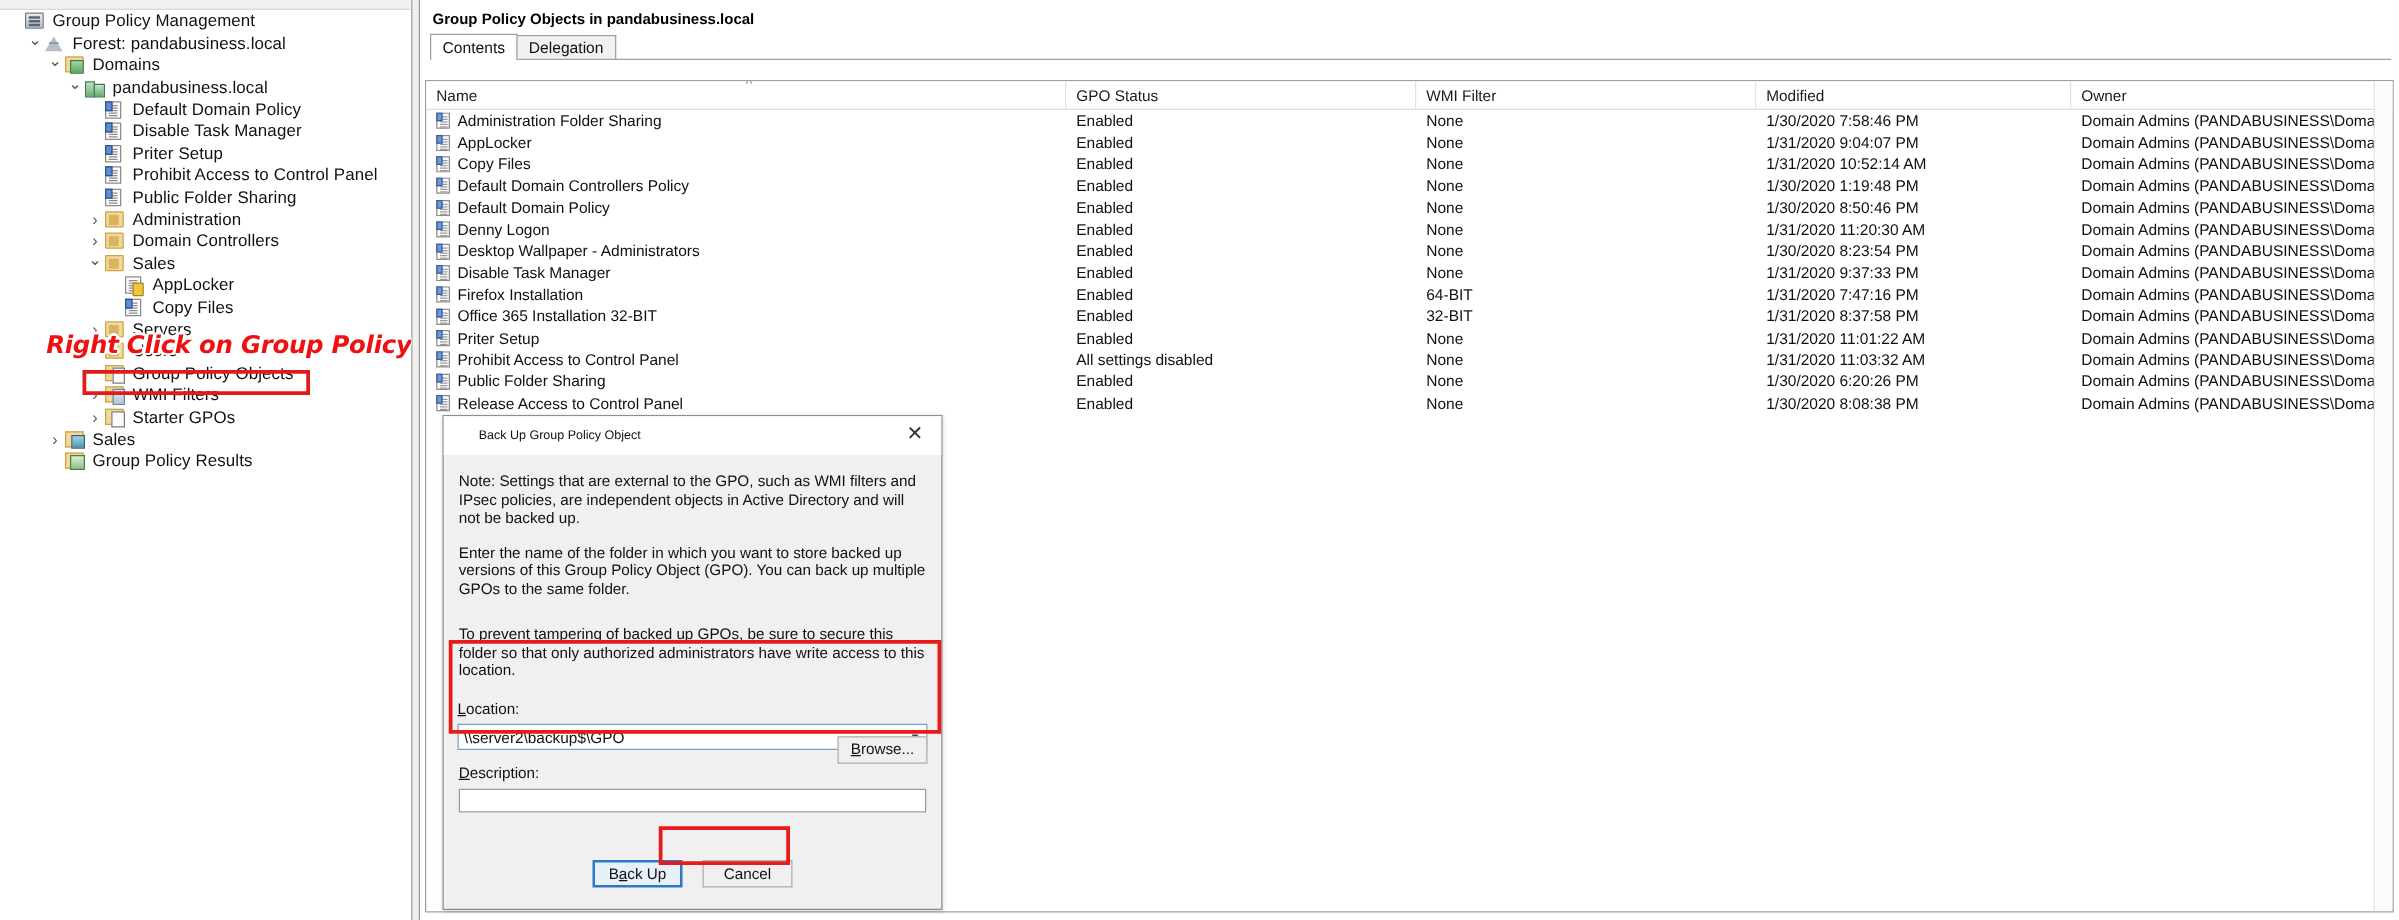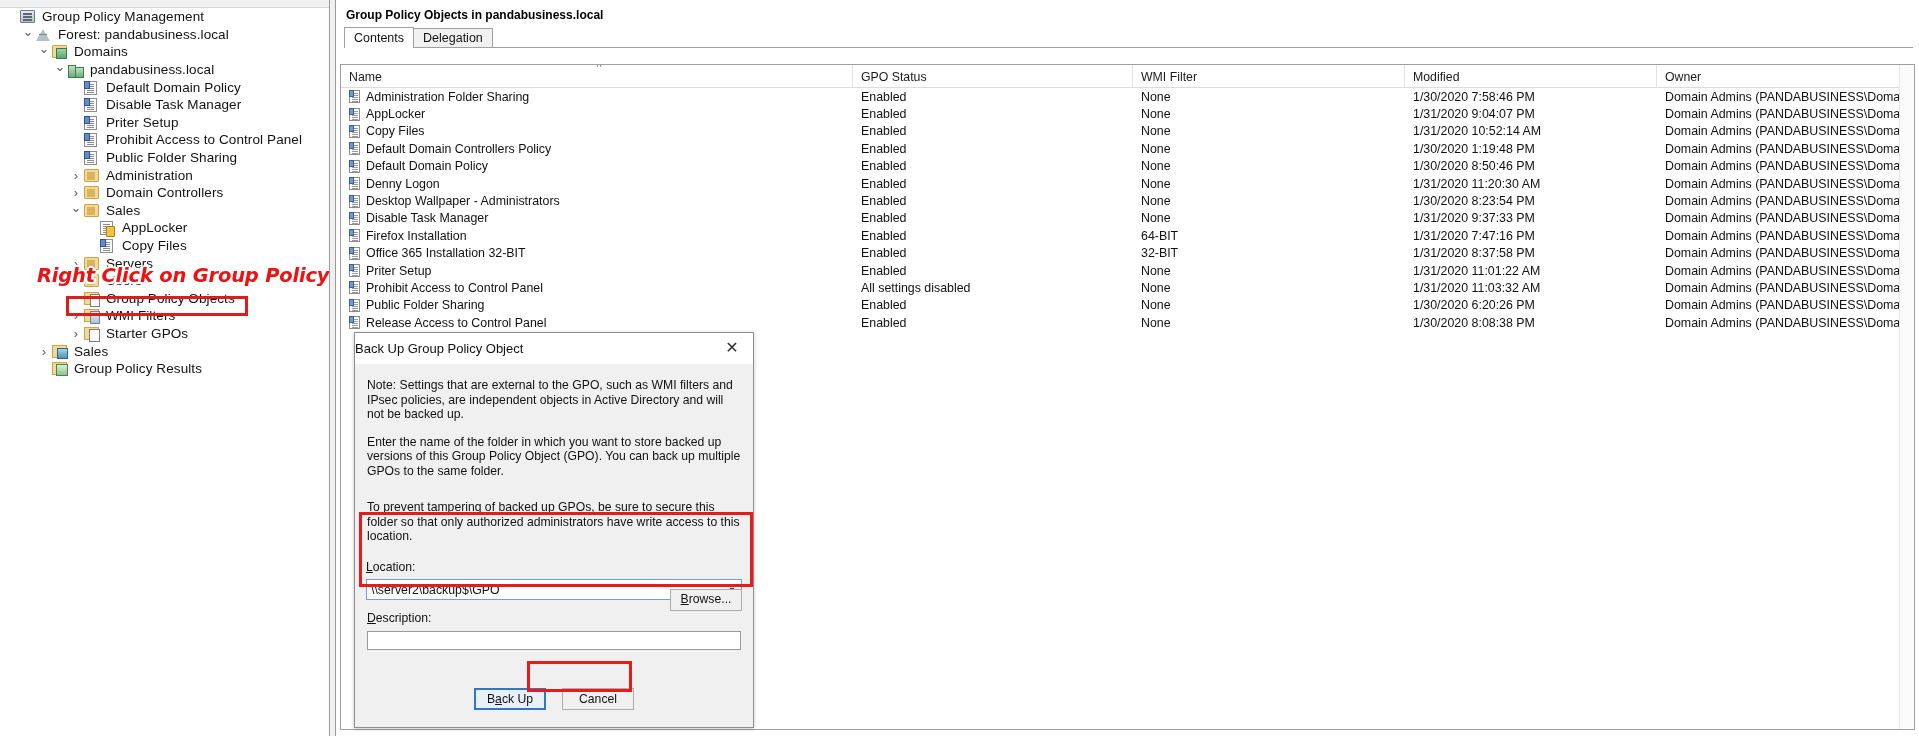--- a/index.html
+++ b/index.html
@@ -258,22 +258,22 @@
     z-index: 60;
   }
   #dlg-titlebar {
     height: 31px;
     background: #ffffff;
     display: flex;
     align-items: center;
     position: relative;
   }
   #dlg-title {
-    font-size: 13px;
-    padding-left: 0;
+    font-size: 10px;
+    padding-left: 28px;
     color: #111;
   }
   #dlg-close {
     position: absolute;
     right: 0; top: 0;
     width: 42px; height: 30px;
     display: flex; align-items: center; justify-content: center;
     font-size: 16px; color: #333;
     line-height: 1;
   }

